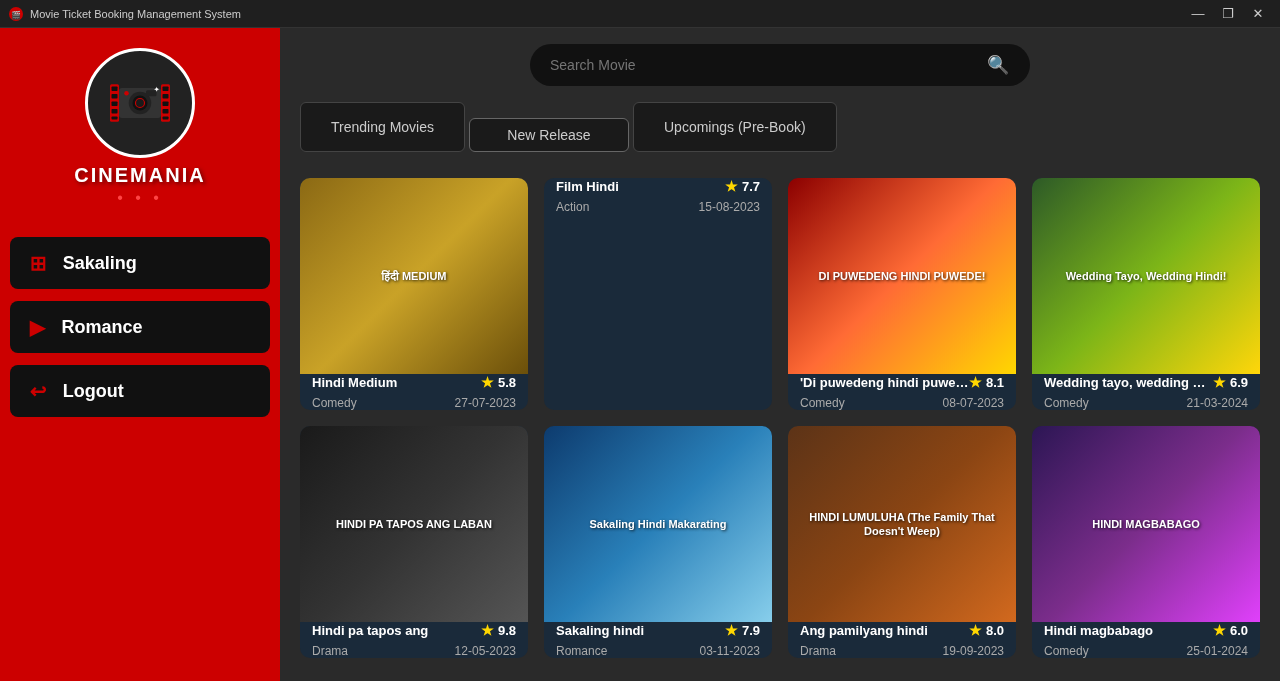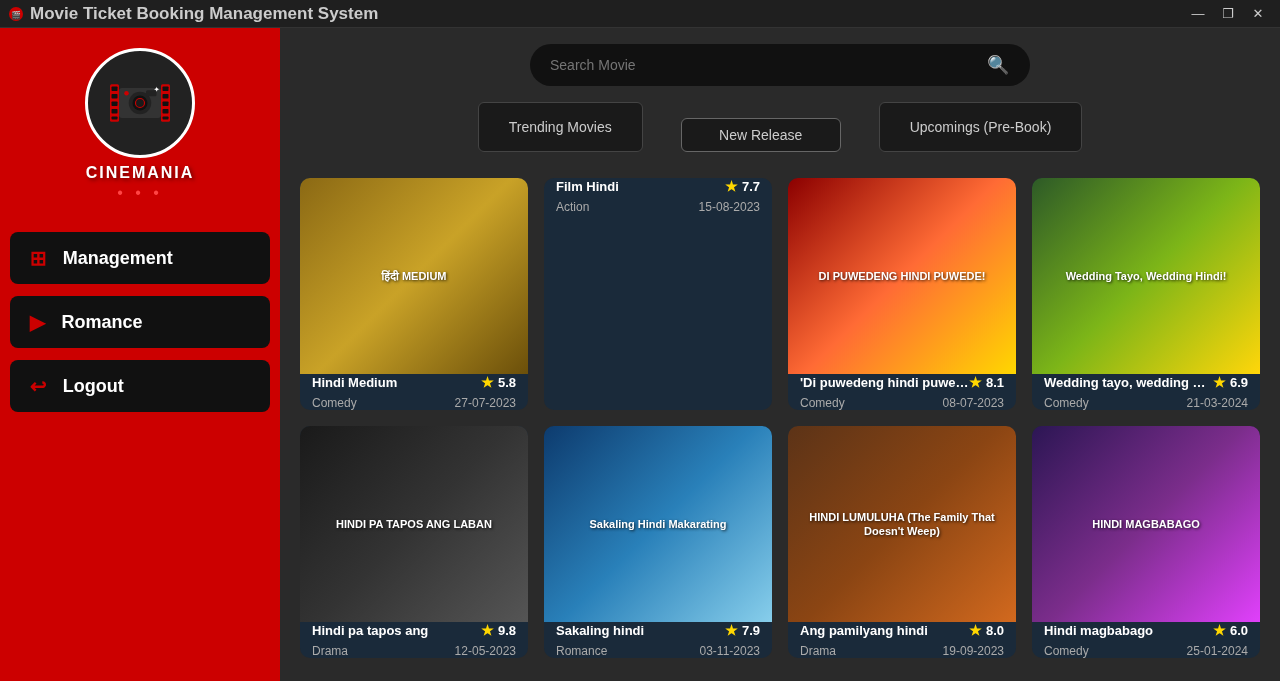--- a/index.html
+++ b/index.html
@@ -9,21 +9,21 @@
     .title-bar {
       background: #1f1f1f;
       height: 28px;
       display: flex;
       align-items: center;
       padding: 0 8px;
       border-bottom: 1px solid #333;
       flex-shrink: 0;
     }
     .title-bar-icon { width: 16px; height: 16px; margin-right: 6px; }
-    .title-bar-text { font-size: 17px; color: #ccc; flex: 1; font-weight: bold; }
+    .title-bar-text { font-size: 11px; color: #ccc; flex: 1; }
     .title-bar-controls { display: flex; gap: 2px; }
     .title-bar-btn {
       width: 28px; height: 22px; background: transparent; border: none;
       color: #ccc; font-size: 13px; cursor: pointer; display: flex;
       align-items: center; justify-content: center;
     }
 
     .app-body { display: flex; flex: 1; overflow: hidden; }
 
     
@@ -54,21 +54,21 @@
     }
 
     .logo-inner {
       display: flex; flex-direction: column; align-items: center;
     }
 
     .camera-icon-svg { width: 60px; height: 50px; }
 
     .logo-text {
       color: white;
-      font-size: 16px;
+      font-size: 20px;
       font-weight: 900;
       letter-spacing: 2px;
       margin-top: 6px;
       text-shadow: 2px 2px 4px rgba(0,0,0,0.5);
     }
 
     .logo-dots { color: #ff4444; font-size: 16px; margin-top: 2px; letter-spacing: 4px; }
 
     .nav-item {
       width: 100%;
@@ -122,23 +122,22 @@
       border: none;
       outline: none;
       color: #888;
       font-size: 14px;
       flex: 1;
     }
     .search-btn { background: #111; border: none; color: #888; font-size: 18px; cursor: pointer; }
 
     .filter-tabs {
       display: flex;
-      justify-content: center;
-      gap: 38px;
-      padding: 0 12px 16px;
+      gap: 4px;
+      padding: 0 20px 16px;
       flex-shrink: 0;
     }
 
     .filter-tab {
       background: #1a1a1a;
       color: #ccc;
       border: 1px solid #444;
       border-radius: 6px;
       padding: 8px 30px;
       font-size: 14px;
@@ -294,21 +293,21 @@
             <text x="58" y="15" font-size="10" fill="white">✦</text>
           </svg>
         </div>
       </div>
       <div class="logo-text">CINEMANIA</div>
       <div class="logo-dots">• • •</div>
     </div>
 
     <button class="nav-item">
       <span class="nav-icon">⊞</span>
-      <span>Management</span>
+      <span>Sakaling</span>
     </button>
     <button class="nav-item">
       <span class="nav-icon">▶</span>
       <span>Romance</span>
     </button>
     <button class="nav-item">
       <span class="nav-icon">↩</span>
       <span>Logout</span>
     </button>
   </div>

